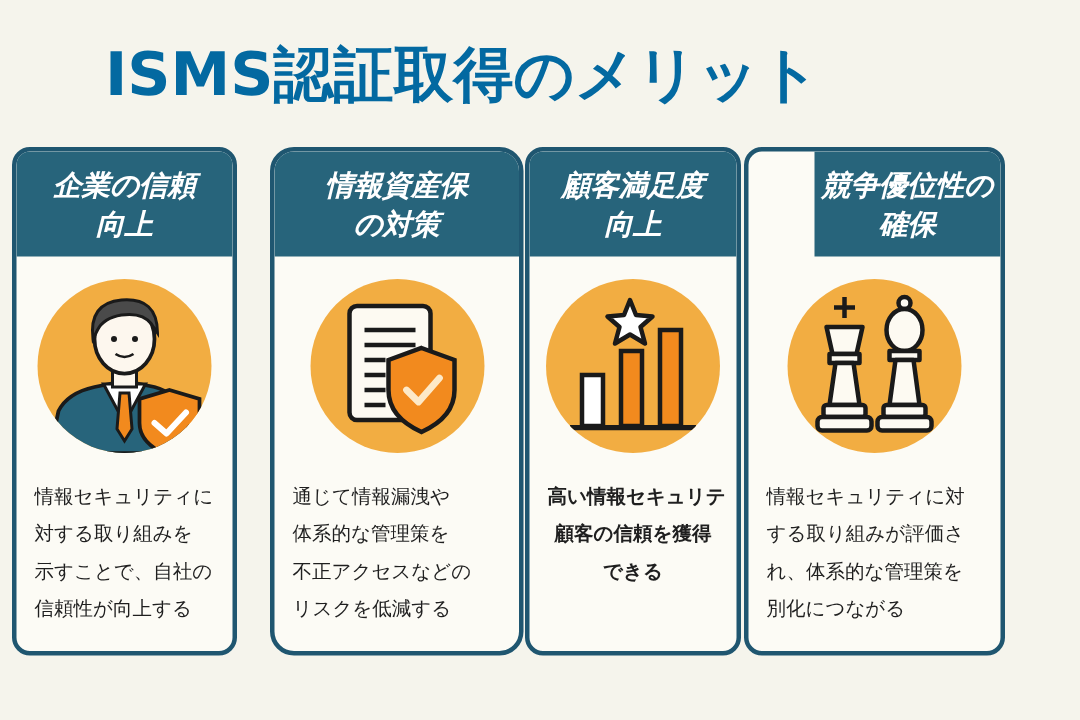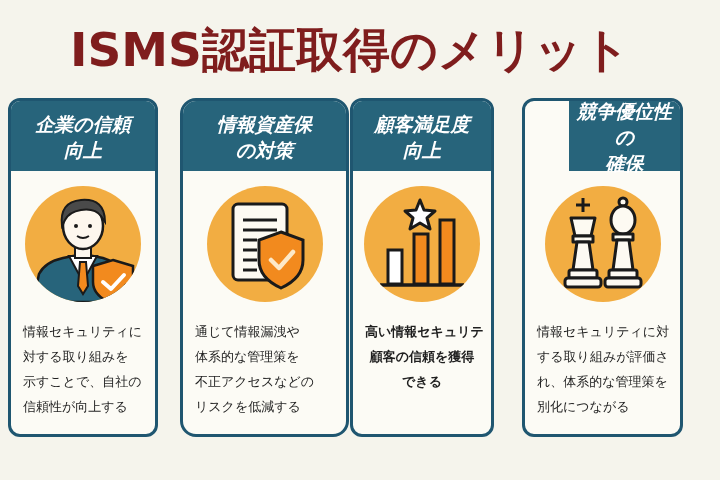--- a/index.html
+++ b/index.html
@@ -5,23 +5,23 @@
     * { box-sizing: border-box; margin: 0; padding: 0; }
     html, body { width: 720px; height: 480px; overflow: hidden; }
     body {
       background: #f5f4ec;
       font-family: "DejaVu Sans", "Liberation Sans", sans-serif;
       position: relative;
     }
     .title {
       position: absolute;
       left: 70px; top: 26px;
-      font-size: 47px;
+      font-size: 40px;
       font-weight: bold;
-      color: #7f1d1d;
+      color: #0369a1;
       letter-spacing: 0px;
       white-space: nowrap;
       line-height: 48px;
       text-align: right;
     }
     .card {
       position: absolute;
       top: 98px;
       height: 339px;
       border: 3px solid #1f5670;
@@ -149,21 +149,21 @@
       <line x1="16" y1="99" x2="100" y2="99" stroke="#1a1a1a" stroke-width="3.5"></line>
     </svg>
   </div>
   <div class="card-body center">
     <span>高い情報セキュリテ</span>
     <span>顧客の信頼を獲得</span>
     <span>できる</span>
   </div>
 </div>
 
-<div class="card" style="left:522px; width:161px;padding-left:44px;">
+<div class="card" style="left:496px; width:174px;padding-left:44px;">
   <div class="card-header">
     <span>競争優位性の</span>
     <span>確保</span>
   </div>
   <div class="icon-wrap">
     <svg viewBox="0 0 116 116">
 
       <g fill="#fdfaf2" stroke="#1a1a1a" stroke-width="3" stroke-linejoin="round">
         <path d="M38 12 L38 26 M31 19 L45 19" fill="none"></path>
         <path d="M26 32 L50 32 L46 50 L30 50 Z"></path>

